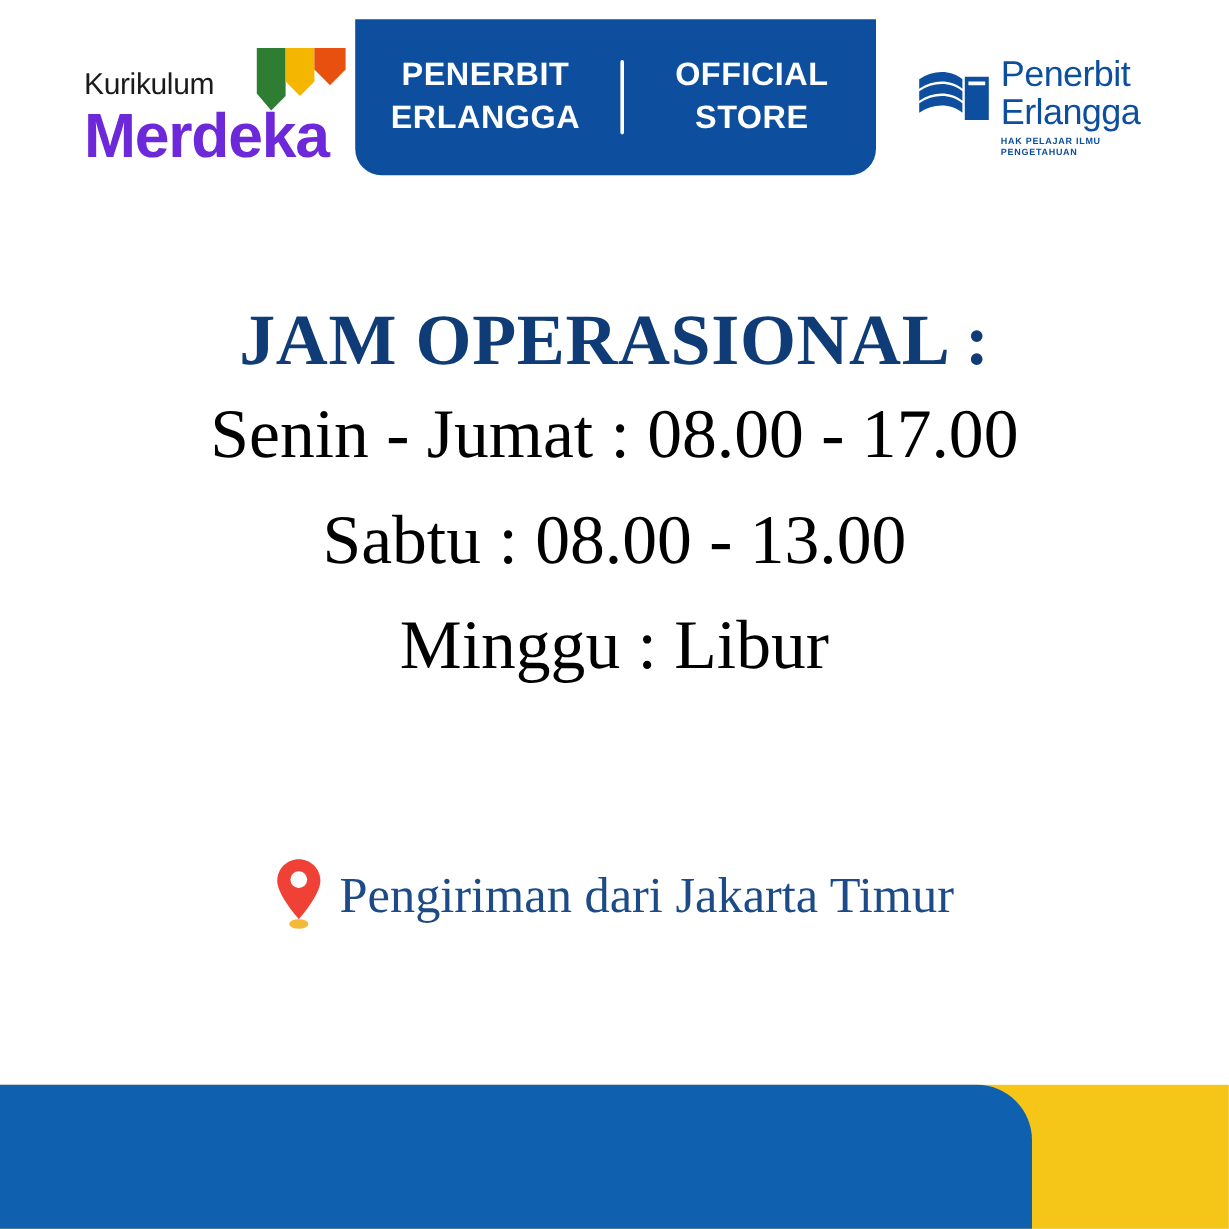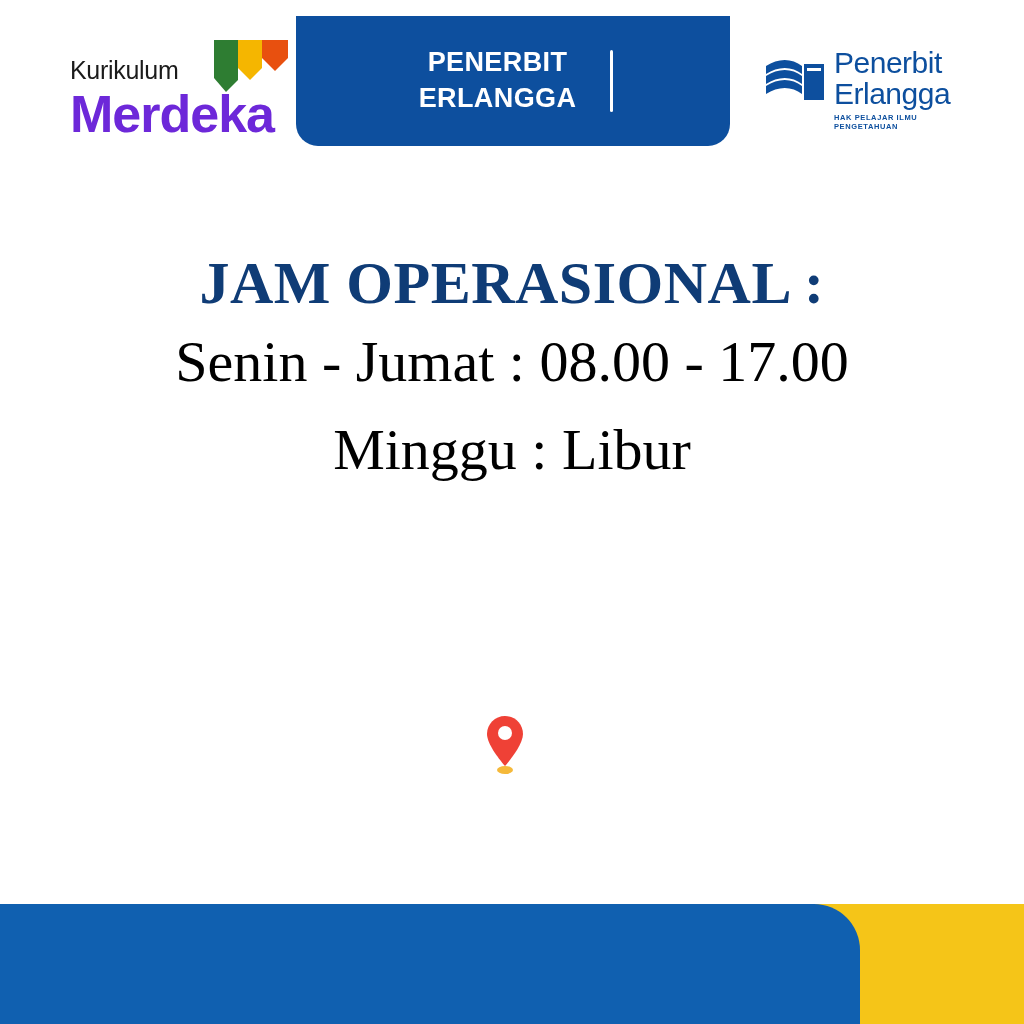--- a/index.html
+++ b/index.html
@@ -219,20 +219,24 @@
       <path d="M50 2 L76 2 L76 20 L63 33 L50 20 Z" fill="#e8500f"></path>
     </svg>
   </div>
 
   <div class="badge">
     <div class="badge-col left">
       <div>PENERBIT</div>
       <div>ERLANGGA</div>
     </div>
     <div class="badge-sep"></div>
+    <div class="badge-col right">
+      <div>OFFICIAL</div>
+      <div>STORE</div>
+    </div>
   </div>
 
   <div class="pe-logo">
     <svg class="pe-icon" viewBox="0 0 66 54">
       <path d="M4 12 C16 4, 30 4, 40 12 L40 20 C30 12, 16 12, 4 20 Z" fill="#0d4f9e"></path>
       <path d="M4 22 C16 14, 30 14, 40 22 L40 30 C30 22, 16 22, 4 30 Z" fill="#0d4f9e"></path>
       <path d="M4 32 C16 24, 30 24, 40 32 L40 40 C30 32, 16 32, 4 40 Z" fill="#0d4f9e"></path>
       <path d="M42 10 L62 10 L62 46 L42 46 Z" fill="#0d4f9e"></path>
       <path d="M45 14 L59 14 L59 17 L45 17 Z" fill="#ffffff"></path>
     </svg>
@@ -240,25 +244,27 @@
       <div class="pe-line1">Penerbit</div>
       <div class="pe-line2">Erlangga</div>
       <div class="pe-tag">HAK PELAJAR ILMU PENGETAHUAN</div>
     </div>
   </div>
 </div>
 
 <div class="main">
   <div class="title">JAM OPERASIONAL :</div>
   <div class="line">Senin - Jumat : 08.00 - 17.00</div>
+  <div class="line">Sabtu : 08.00 - 13.00</div>
   <div class="line">Minggu : Libur</div>
 </div>
 
 <div class="ship">
   <svg class="pin-icon" viewBox="0 0 40 62">
     <ellipse cx="20" cy="56" rx="8" ry="4" fill="#f5b93a"></ellipse>
     <path d="M20 2 C10 2, 2 10, 2 20 C2 32, 20 52, 20 52 C20 52, 38 32, 38 20 C38 10, 30 2, 20 2 Z" fill="#ef4136"></path>
     <circle cx="20" cy="19" r="7" fill="#ffffff"></circle>
   </svg>
+  <div class="ship-text">Pengiriman dari Jakarta Timur</div>
 </div>
 
 <div class="footer-yellow"></div>
 <div class="footer-blue"></div>
 
 </body></html>

